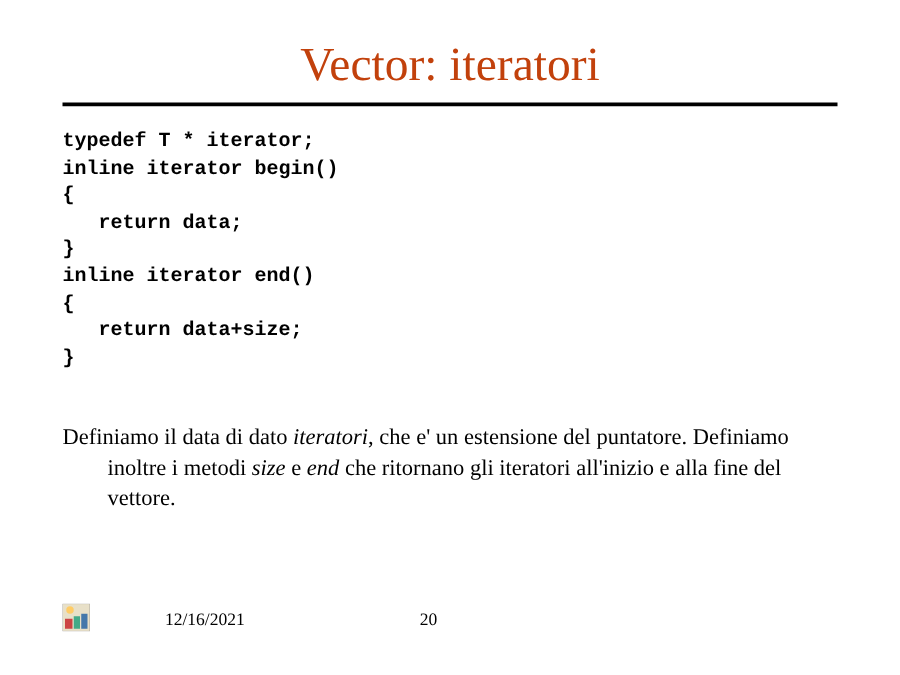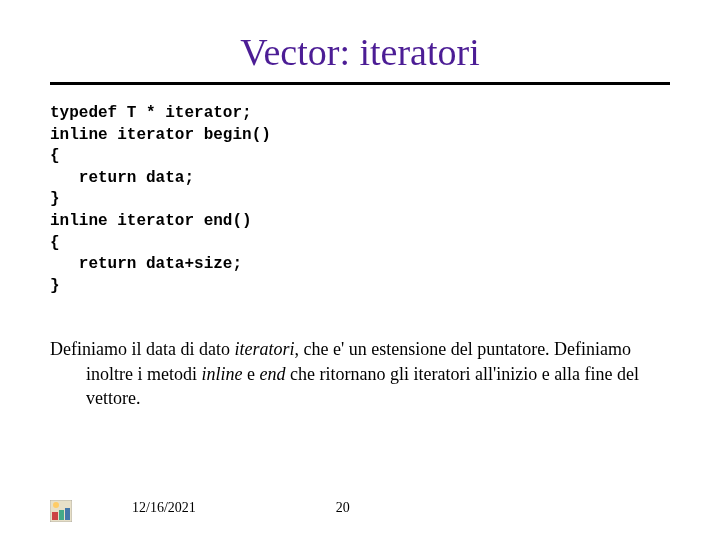--- a/index.html
+++ b/index.html
@@ -13,21 +13,21 @@
     overflow: hidden;
   }
   .slide {
     width: 100%;
     height: 100%;
     padding: 30px 50px 20px 50px;
     position: relative;
   }
   .title {
     font-size: 38px;
-    color: #4c1d95;
+    color: #c2410c;
     text-align: center;
     font-weight: 400;
     margin-bottom: 8px;
   }
   .rule {
     border: none;
     border-top: 3px solid #000;
     margin-bottom: 18px;
   }
   .code {
@@ -43,25 +43,25 @@
     line-height: 1.35;
     padding-left: 0;
   }
   .desc .indent {
     display: block;
     padding-left: 36px;
     text-indent: -36px;
   }
   .footer {
     position: absolute;
-    bottom: 18px;
+    bottom: 35px;
     left: 50px;
     right: 50px;
     display: flex;
-    align-items: flex-start;
+    align-items: flex-end;
     font-size: 14px;
   }
   .footer-icon {
     width: 22px;
     height: 22px;
     margin-right: 60px;
     flex-shrink: 0;
   }
   .footer-date {
     flex: 0 0 auto;
@@ -86,21 +86,21 @@
 {
    return data;
 }
 inline iterator end()
 {
    return data+size;
 }</div>
 
   <p class="desc">
     <span class="indent">
-      <span>Definiamo il data di dato </span><em>iteratori</em><span>, che e' un estensione del puntatore. Definiamo inoltre i metodi </span><em>inline</em><span> e </span><em>end</em><span> che ritornano gli iteratori all'inizio e alla fine del vettore.</span>
+      <span>Definiamo il data di dato </span><em>iteratori</em><span>, che e' un estensione del puntatore. Definiamo inoltre i metodi </span><em>size</em><span> e </span><em>end</em><span> che ritornano gli iteratori all'inizio e alla fine del vettore.</span>
     </span>
   </p>
 
   <div class="footer">
     <svg class="footer-icon" viewBox="0 0 22 22">
       <rect x="0" y="0" width="22" height="22" fill="#e8e0c8" stroke="#888" stroke-width="0.5"></rect>
       <rect x="2" y="12" width="6" height="8" fill="#c44"></rect>
       <rect x="9" y="10" width="5" height="10" fill="#4a8"></rect>
       <rect x="15" y="8" width="5" height="12" fill="#47a"></rect>
       <circle cx="6" cy="5" r="3" fill="#fc6"></circle>

